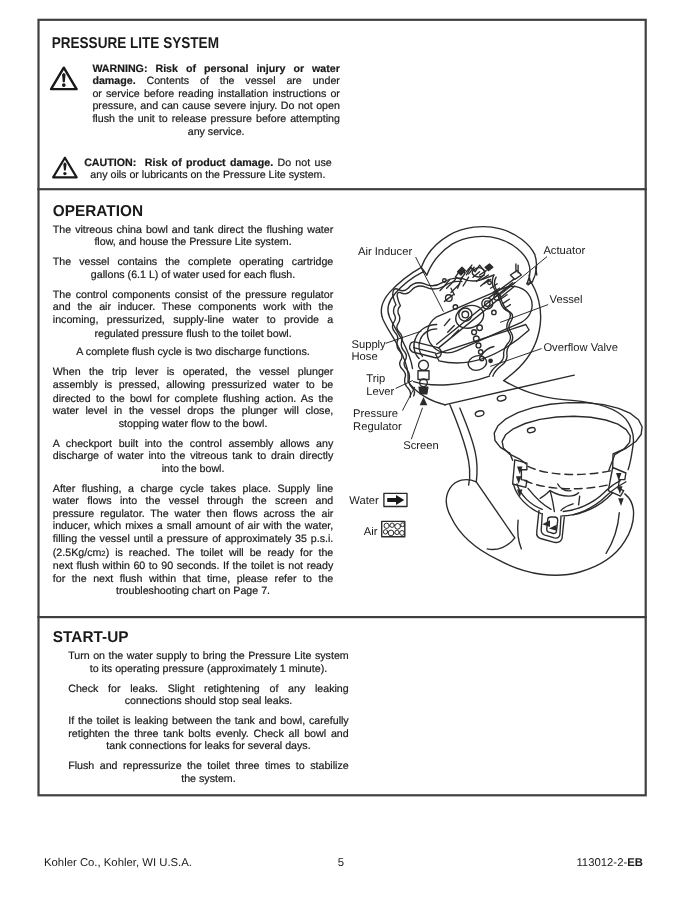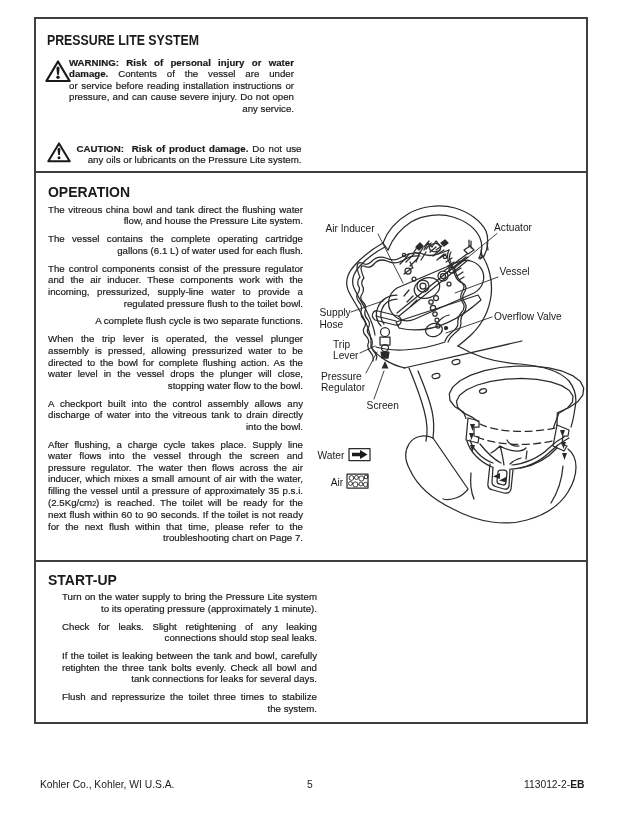--- a/index.html
+++ b/index.html
@@ -1,44 +1,45 @@
 <!DOCTYPE html>
 <html><head>
 <meta charset="utf-8">
 <style>
   html,body{margin:0;padding:0;background:#ffffff;}
   body{width:635px;height:821px;position:relative;font-family:"Liberation Sans",sans-serif;color:#1a1a1a;overflow:hidden;}
   .abs{position:absolute;}
   .h1{font-weight:bold;font-size:14.3px;line-height:1;white-space:nowrap;}
   .body{font-size:9.7px;line-height:11.6px;-webkit-text-stroke:0.18px #1a1a1a;}
-  .body div{text-align:right;white-space:nowrap;}
+  .body div{text-align:center;white-space:nowrap;}
   .body div.jl{text-align:justify;text-align-last:justify;white-space:nowrap;}
   .ps{margin-top:6.3px;}
   b{font-weight:bold;}
   #border{left:34px;top:17px;width:550px;height:703px;border:2px solid #3f3f3f;}
   .divider{left:34px;height:2px;width:554px;background:#3f3f3f;}
 </style>
 </head>
 <body>
   <div class="abs" id="border"></div>
   <div class="abs divider" style="top:171px;"></div>
   <div class="abs divider" style="top:559.5px;"></div>
 
   <div class="abs h1" style="left:47px;top:32.5px;transform:scaleX(0.862);transform-origin:0 0;">PRESSURE LITE SYSTEM</div>
 
   <svg class="abs" style="left:45px;top:60px;" width="26" height="23" viewBox="0 0 26 23">
     <path d="M13 1.5 L24.6 21 L1.4 21 Z" fill="none" stroke="#1a1a1a" stroke-width="2.2" stroke-linejoin="round"></path>
     <path d="M13 6.2 L14.6 7.8 L13.9 14.8 L12.1 14.8 L11.4 7.8 Z" fill="#1a1a1a"></path>
     <circle cx="13" cy="17.3" r="1.7" fill="#1a1a1a"></circle>
   </svg>
-  <div class="abs body" style="left:69px;top:56.7px;width:225px;">
+  <div class="abs body" style="left:84px;top:56.7px;width:225px;">
     <div class="jl"><b>WARNING: Risk of personal injury or water</b></div>
     <div class="jl"><b>damage.</b> Contents of the vessel are under</div>
     <div class="jl">or service before reading installation instructions or</div>
     <div class="jl">pressure, and can cause severe injury. Do not open</div>
+    <div class="jl">flush the unit to release pressure before attempting</div>
     <div>any service.</div>
   </div>
 
   <svg class="abs" style="left:47px;top:142px;" width="24" height="21" viewBox="0 0 24 21">
     <path d="M12 1.4 L22.7 19.2 L1.3 19.2 Z" fill="none" stroke="#1a1a1a" stroke-width="2" stroke-linejoin="round"></path>
     <path d="M12 5.6 L13.5 7.1 L12.8 13 L11.2 13 L10.5 7.1 Z" fill="#1a1a1a"></path>
     <circle cx="12" cy="15.8" r="1.5" fill="#1a1a1a"></circle>
   </svg>
   <div class="abs body" style="left:76.5px;top:142.5px;width:225px;">
     <div class="jl"><b>CAUTION: &nbsp;Risk of product damage.</b> Do not use</div>
@@ -48,21 +49,21 @@
   <div class="abs h1" style="left:47.5px;top:185.1px;transform:scaleX(0.977);transform-origin:0 0;">OPERATION</div>
   <div class="abs body" style="left:48px;top:203.8px;width:255px;">
     <div class="jl">The vitreous china bowl and tank direct the flushing water</div>
     <div>flow, and house the Pressure Lite system.</div>
     <div class="jl ps">The vessel contains the complete operating cartridge</div>
     <div>gallons (6.1 L) of water used for each flush.</div>
     <div class="jl ps">The control components consist of the pressure regulator</div>
     <div class="jl">and the air inducer. These components work with the</div>
     <div class="jl">incoming, pressurized, supply-line water to provide a</div>
     <div>regulated pressure flush to the toilet bowl.</div>
-    <div class="ps">A complete flush cycle is two separate functions.</div>
+    <div class="ps">A complete flush cycle is two discharge functions.</div>
     <div class="jl ps">When the trip lever is operated, the vessel plunger</div>
     <div class="jl">assembly is pressed, allowing pressurized water to be</div>
     <div class="jl">directed to the bowl for complete flushing action. As the</div>
     <div class="jl">water level in the vessel drops the plunger will close,</div>
     <div>stopping water flow to the bowl.</div>
     <div class="jl ps">A checkport built into the control assembly allows any</div>
     <div class="jl">discharge of water into the vitreous tank to drain directly</div>
     <div>into the bowl.</div>
     <div class="jl ps">After flushing, a charge cycle takes place. Supply line</div>
     <div class="jl">water flows into the vessel through the screen and</div>

